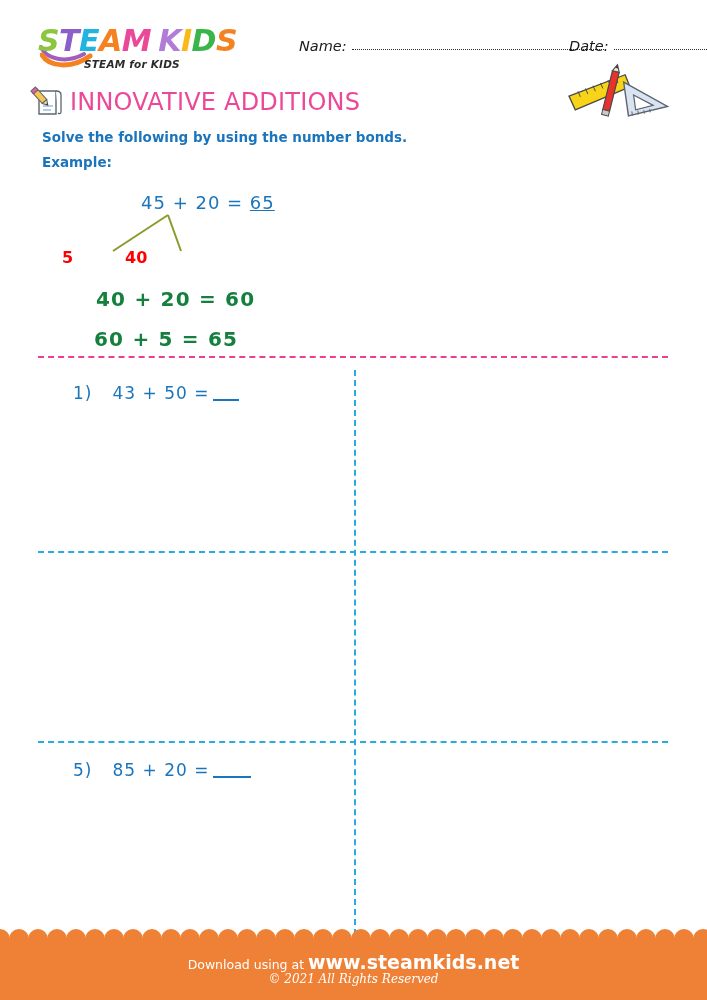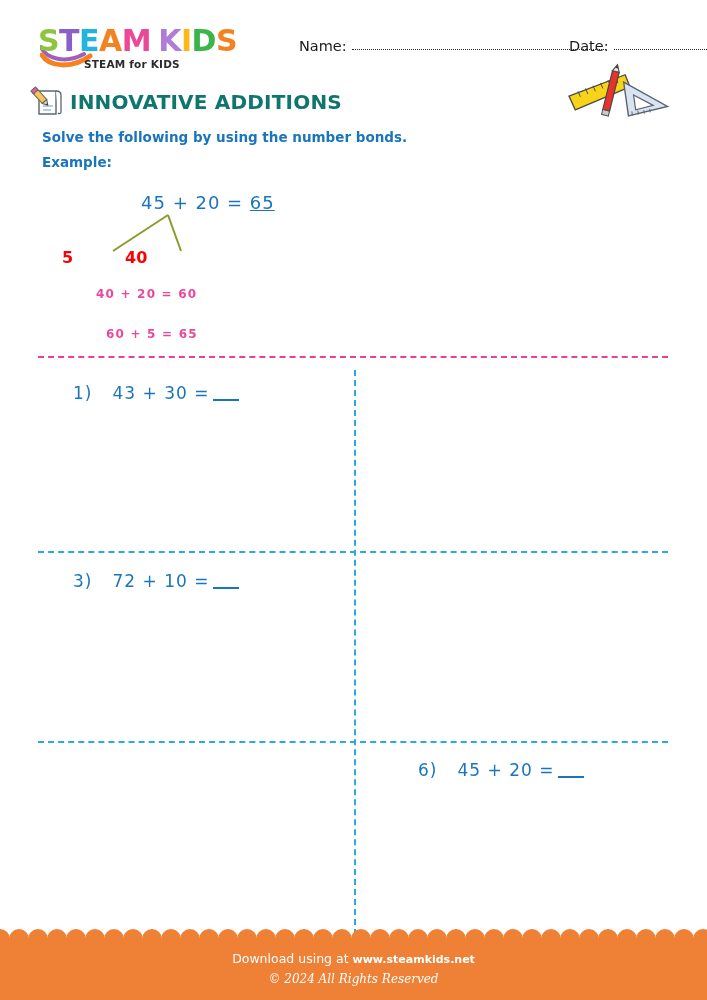--- a/index.html
+++ b/index.html
@@ -18,20 +18,21 @@
     inset: 0;
     background: #ffffff;
   }
 
   
   .header {
     position: absolute;
     left: 0; top: 0;
     width: 707px;
     height: 78px;
+    font-style: italic;
   }
 
   .logo-block {
     position: absolute;
     left: 38px;
     top: 26px;
     width: 206px;
     height: 50px;
   }
 
@@ -107,23 +108,23 @@
     position: absolute;
     left: 30px;
     top: 82px;
     height: 40px;
     display: flex;
     align-items: center;
   }
   .title-icon { width: 36px; height: 36px; flex: 0 0 36px; margin-right: 4px; }
   .title-text {
     font-family: "DejaVu Sans", sans-serif;
-    font-size: 20px;
-    font-weight: bold;
-    color: #0f766e;
+    font-size: 24px;
+    font-weight: normal;
+    color: #ec4899;
     letter-spacing: 0.2px;
     white-space: nowrap;
   }
 
   .tools-icon {
     position: absolute;
     left: 556px;
     top: 63px;
     width: 120px;
     height: 62px;
@@ -186,28 +187,28 @@
     position: absolute;
     left: 125px; top: 248px;
     font-family: "DejaVu Sans", sans-serif;
     font-size: 16px;
     font-weight: bold;
     color: #FF0000;
   }
   .ex-step {
     position: absolute;
     font-family: "DejaVu Sans", sans-serif;
-    font-size: 12px;
-    font-weight: bold;
-    color: #ec4899;
+    font-size: 20px;
+    font-weight: bold;
+    color: #15803d;
     letter-spacing: 1.2px;
     white-space: nowrap;
   }
   .ex-step1 { left: 96px; top: 287px; }
-  .ex-step2 { left: 106px; top: 327px; text-align: center; }
+  .ex-step2 { left: 94px; top: 327px; text-align: center; }
 
   
   .sep-pink {
     position: absolute;
     left: 38px;
     top: 356px;
     width: 630px;
     height: 0;
     border-top: 2.5px dashed #EC3F92;
   }
@@ -278,21 +279,21 @@
   .footer-text1 {
     position: absolute;
     left: 0; right: 0;
     top: 13px;
     text-align: center;
     font-family: "DejaVu Sans", sans-serif;
     font-size: 12.5px;
     color: #ffffff;
     white-space: nowrap;
   }
-  .footer-text1 b { font-size: 11px; font-weight: bold; }
+  .footer-text1 b { font-size: 19px; font-weight: bold; }
   .footer-text2 {
     position: absolute;
     left: 0; right: 0;
     top: 34px;
     text-align: center;
     font-family: "DejaVu Serif", serif;
     font-style: italic;
     font-size: 12px;
     color: #ffffff;
     white-space: nowrap;
@@ -381,27 +382,24 @@
   <div class="ex-forty">40</div>
   <div class="ex-step ex-step1">40  +  20  =  60</div>
   <div class="ex-step ex-step2">60  +  5  =  65</div>
 
   <div class="sep-pink"></div>
   <div class="sep-cyan sep-cyan-1"></div>
   <div class="sep-cyan sep-cyan-2"></div>
   <div class="divider-vert"></div>
 
   <div class="q q1">
-    <span class="q-num">1)</span><span>43  +  30  =</span><span class="q-blank blank-s"></span>
-  </div>
-  <div class="q q3">
-    <span class="q-num">3)</span><span>72  +  10  =</span><span class="q-blank blank-s"></span>
-  </div>
-  <div class="q q6">
-    <span class="q-num">6)</span><span>45  +  20  =</span><span class="q-blank blank-s"></span>
+    <span class="q-num">1)</span><span>43  +  50  =</span><span class="q-blank blank-s"></span>
+  </div>
+  <div class="q q5">
+    <span class="q-num">5)</span><span>85  +  20  =</span><span class="q-blank blank-m"></span>
   </div>
 
   <div class="footer">
     <div class="footer-scallop">
       <svg width="707" height="20" viewBox="0 0 707 20" preserveAspectRatio="none">
         <g fill="#EF8137">
           <rect x="0" y="10" width="707" height="10"></rect>
           <circle cx="0" cy="10" r="10"></circle>
             <circle cx="19" cy="10" r="10"></circle>
             <circle cx="38" cy="10" r="10"></circle>
@@ -437,16 +435,16 @@
           <circle cx="608" cy="10" r="10"></circle>
             <circle cx="627" cy="10" r="10"></circle>
             <circle cx="646" cy="10" r="10"></circle>
             <circle cx="665" cy="10" r="10"></circle>
           <circle cx="684" cy="10" r="10"></circle>
             <circle cx="703" cy="10" r="10"></circle>
         </g>
       </svg>
     </div>
     <div class="footer-text1"><span>Download using at </span><b>www.steamkids.net</b></div>
-    <div class="footer-text2">© 2024 All Rights Reserved</div>
+    <div class="footer-text2">© 2021 All Rights Reserved</div>
   </div>
 
 </div>
 
 </body></html>

